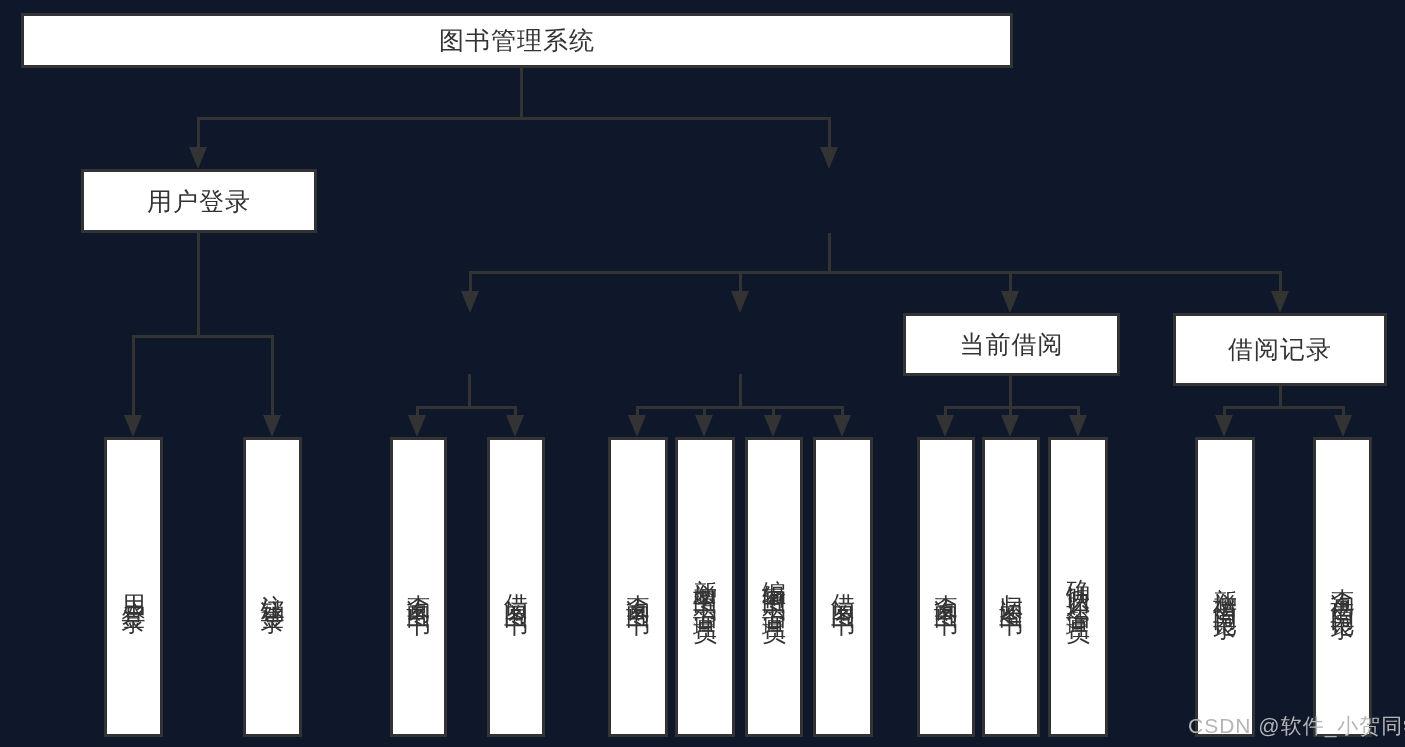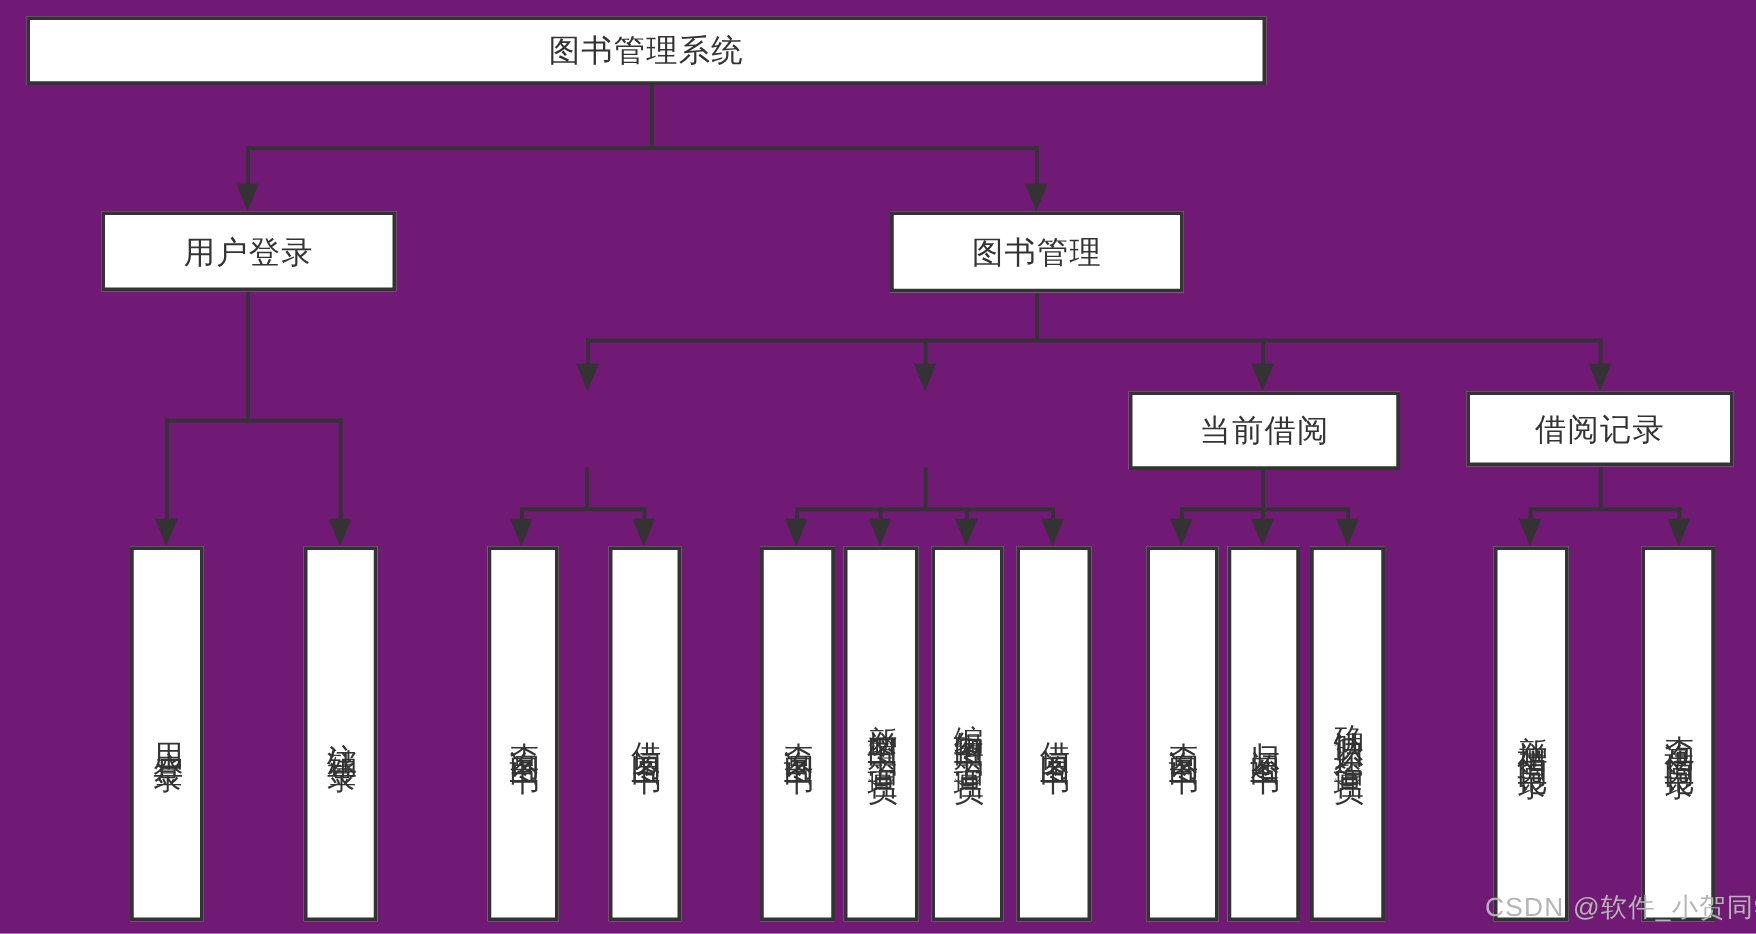--- a/index.html
+++ b/index.html
@@ -1,20 +1,20 @@
 <!DOCTYPE html>
 <html><head>
 <meta charset="utf-8">
 <style>
   html, body { margin: 0; padding: 0; background: #ffffff; }
   .canvas {
     position: relative;
     width: 1405px;
     height: 747px;
-    background: #701a75;
+    background: #0f172a;
     font-family: "Liberation Sans", "DejaVu Sans", sans-serif;
     overflow: hidden;
   }
   .box {
     position: absolute;
     box-sizing: border-box;
     background: #ffffff;
     border: 3px solid #333333;
     display: flex;
     align-items: center;
@@ -65,23 +65,20 @@
   <div class="vl" style="left:520px; top:67px; height:52px;"></div>
   <div class="hl" style="left:197px; top:117px; width:634px;"></div>
   <div class="vl" style="left:197px; top:117px; height:34px;"></div>
   <div class="tri" style="left:189px; top:147px;"></div>
   <div class="vl" style="left:828px; top:117px; height:34px;"></div>
   <div class="tri" style="left:820px; top:147px;"></div>
 
   <div class="box" style="left:81px; top:169px; width:236px; height:64px;">
     <span>用户登录</span>
   </div>
-  <div class="box" style="left:712px; top:169px; width:235px; height:65px;">
-    <span>图书管理</span>
-  </div>
 
   <div class="vl" style="left:197px; top:233px; height:104px;"></div>
   <div class="hl" style="left:132px; top:335px; width:142px;"></div>
   <div class="vl" style="left:132px; top:335px; height:82px;"></div>
   <div class="tri" style="left:124px; top:415px;"></div>
   <div class="vl" style="left:271px; top:335px; height:82px;"></div>
   <div class="tri" style="left:263px; top:415px;"></div>
 
   <div class="vl" style="left:828px; top:233px; height:40px;"></div>
   <div class="hl" style="left:469px; top:271px; width:812px;"></div>
@@ -90,21 +87,21 @@
   <div class="vl" style="left:739px; top:271px; height:22px;"></div>
   <div class="tri" style="left:731px; top:291px;"></div>
   <div class="vl" style="left:1009px; top:271px; height:22px;"></div>
   <div class="tri" style="left:1001px; top:291px;"></div>
   <div class="vl" style="left:1279px; top:271px; height:22px;"></div>
   <div class="tri" style="left:1271px; top:291px;"></div>
 
   <div class="box" style="left:903px; top:313px; width:217px; height:63px;">
     <span>当前借阅</span>
   </div>
-  <div class="box" style="left:1173px; top:313px; width:214px; height:60px;">
+  <div class="box" style="left:1173px; top:313px; width:214px; height:73px;">
     <span>借阅记录</span>
   </div>
 
   <div class="vl" style="left:468px; top:374px; height:34px;"></div>
   <div class="hl" style="left:416px; top:406px; width:100px;"></div>
   <div class="vl" style="left:416px; top:406px; height:12px;"></div>
   <div class="tri" style="left:408px; top:415px;"></div>
   <div class="vl" style="left:514px; top:406px; height:12px;"></div>
   <div class="tri" style="left:506px; top:415px;"></div>
 

